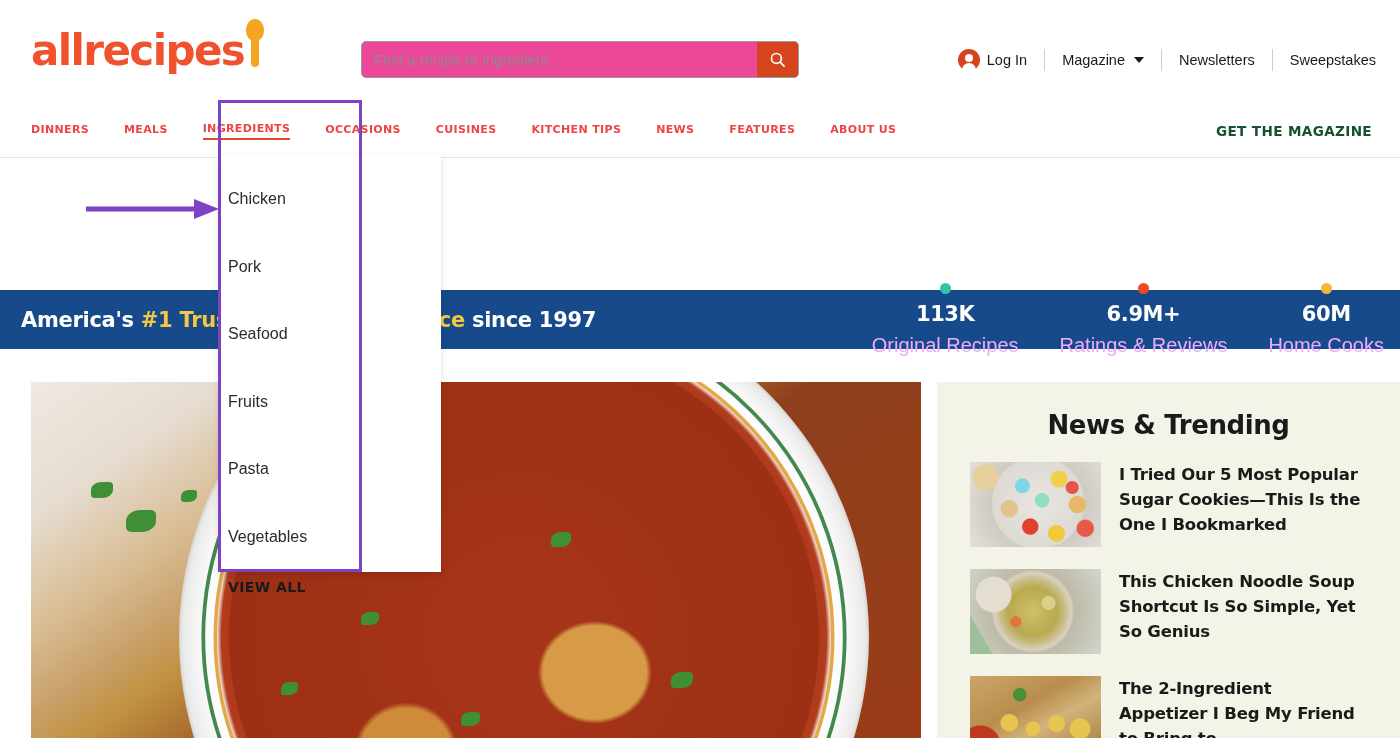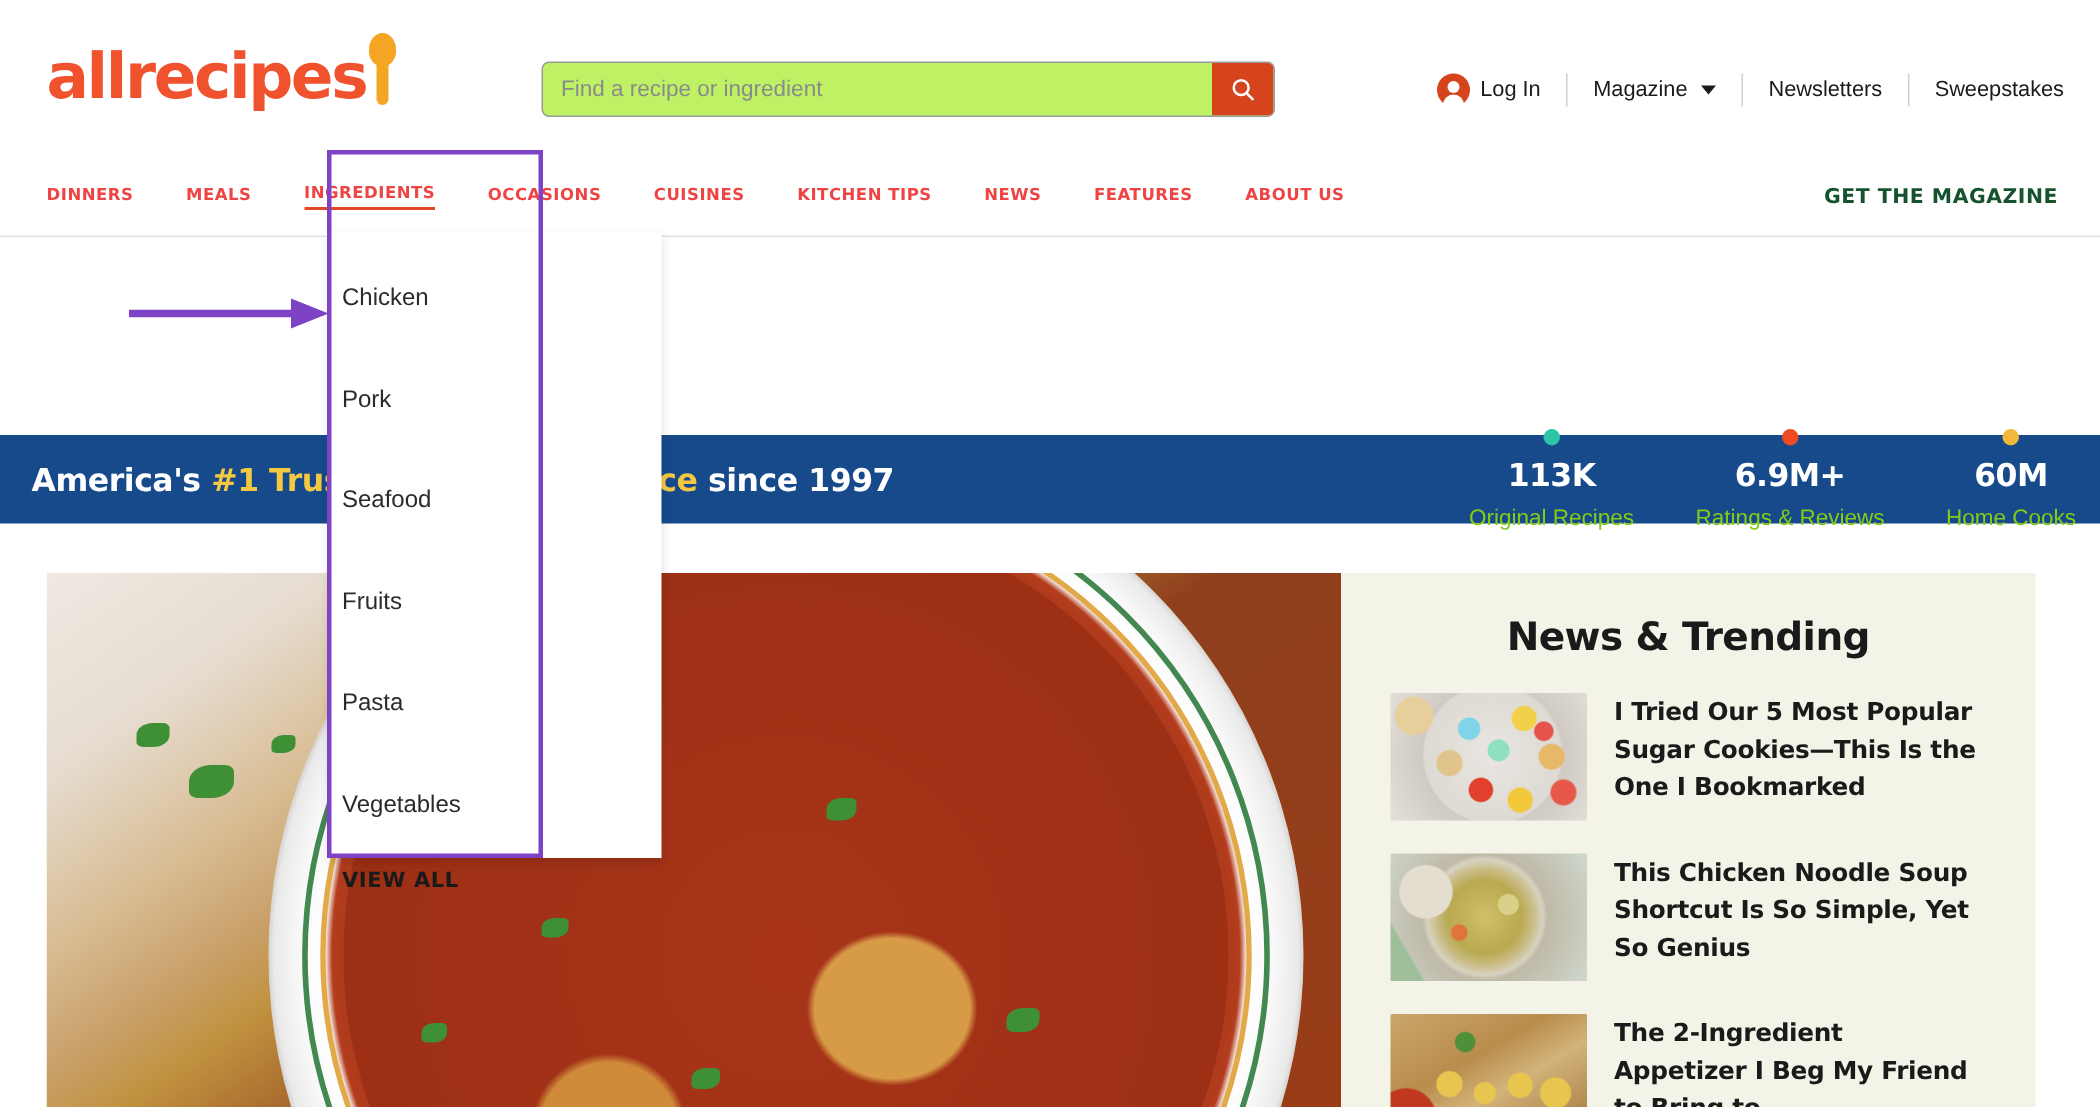--- a/index.html
+++ b/index.html
@@ -13,21 +13,21 @@
   .page { position: relative; width: 1400px; height: 738px; overflow: hidden; }
 
   
   .header {
     position: relative; height: 104px; width: 1400px;
     background: #fff;
     display: flex; align-items: center;
   }
   .logo {
     position: absolute; left: 31px; top: 30px;
-    display: flex; align-items: center;
+    display: flex; align-items: flex-start;
   }
   .logo-text {
     font-family: "DejaVu Sans", sans-serif;
     font-weight: 700; font-size: 42px; letter-spacing: -1.6px;
     color: #f0522e; line-height: 1;
   }
   .spoon { position: relative; width: 20px; height: 48px; margin-left: 1px; margin-top: -11px; }
   .spoon-bowl {
     position: absolute; top: 0; left: 1px;
     width: 18px; height: 22px; border-radius: 50% 50% 45% 45%;
@@ -35,23 +35,23 @@
   }
   .spoon-handle {
     position: absolute; top: 19px; left: 6px;
     width: 8px; height: 29px; border-radius: 0 0 4px 4px;
     background: #f5a524;
   }
 
   
   .search-wrap {
     position: absolute; left: 361px; top: 41px;
-    width: 489px; height: 37px;
+    width: 438px; height: 37px;
     display: flex; border: 1px solid #9a9a9a; border-radius: 5px; overflow: hidden;
-    background: #bef264;
+    background: #ec4899;
   }
   .search-input {
     flex: 1; border: none; outline: none; padding: 0 12px;
     font-family: "Liberation Sans", sans-serif; font-size: 15px; color: #333;
     background: transparent;
   }
   .search-input::placeholder { color: #8b8b8b; }
   .search-btn {
     width: 41px; background: #d6441d; border: none; cursor: pointer;
     display: flex; align-items: center; justify-content: center;
@@ -153,21 +153,21 @@
   .banner-tag .hl { color: #f5c842; }
   .banner-stats {
     position: absolute; right: 16px; display: flex; align-items: center; gap: 41px;
   }
   .stat { display: flex; align-items: center; gap: 8px; white-space: nowrap; flex-direction: column; }
   .stat-dot { width: 11px; height: 11px; border-radius: 50%; flex: 0 0 11px; }
   .stat-num {
     font-family: "DejaVu Sans", sans-serif;
     font-weight: 700; font-size: 21px; color: #fff; letter-spacing: -0.4px;
   }
-  .stat-lbl { font-size: 15px; color: #84cc16; font-family: "Liberation Sans", sans-serif; }
+  .stat-lbl { font-size: 20px; color: #f0abfc; font-family: "Liberation Sans", sans-serif; }
 
   
   .hero {
     position: absolute; left: 31px; top: 382px; width: 890px; height: 356px;
     overflow: hidden; z-index: 5;
   }
   .hero-board {
     position: absolute; left: 0; top: 0; width: 100%; height: 100%;
     background: linear-gradient(145deg, #efe9e2 0%, #e6dcd0 14%, #d8bc92 26%, #c9a06a 34%, #c0923f 40%, #8e3f1c 56%, #9a3c18 100%);
   }
@@ -194,21 +194,21 @@
       radial-gradient(ellipse at 30% 70%, #cf8a3a 0%, #cf8a3a 8%, transparent 9%),
       radial-gradient(ellipse at 62% 56%, #d79a47 0%, #d79a47 10%, transparent 11%),
       radial-gradient(ellipse at 46% 84%, #c98236 0%, #c98236 9%, transparent 10%),
       radial-gradient(ellipse at 76% 78%, #cd8c3c 0%, #cd8c3c 8%, transparent 9%),
       radial-gradient(circle, #a83519 0%, #9c2f14 72%, transparent 73%);
   }
   .herb { position: absolute; background: #3f8f34; border-radius: 50% 20% 50% 20%; }
 
   
   .news {
-    position: absolute; left: 894px; top: 382px; width: 463px; height: 356px;
+    position: absolute; left: 937px; top: 382px; width: 463px; height: 356px;
     background: #f3f3e7; z-index: 6; padding: 0;
   }
   .news-title {
     text-align: center; margin-top: 28px;
     font-family: "DejaVu Sans", sans-serif;
     font-weight: 700; font-size: 26px; color: #1a1a1a; letter-spacing: -0.4px;
   }
   .news-list { margin-top: 22px; }
   .news-item {
     display: flex; gap: 18px; padding: 0 36px 0 33px; margin-bottom: 22px; cursor: pointer;

